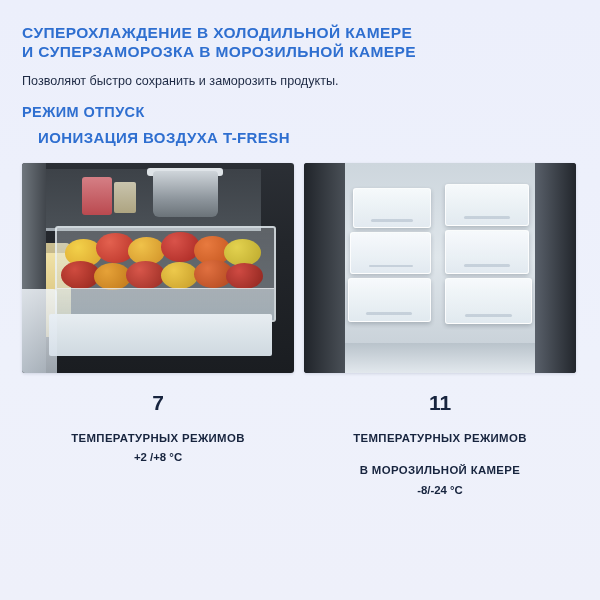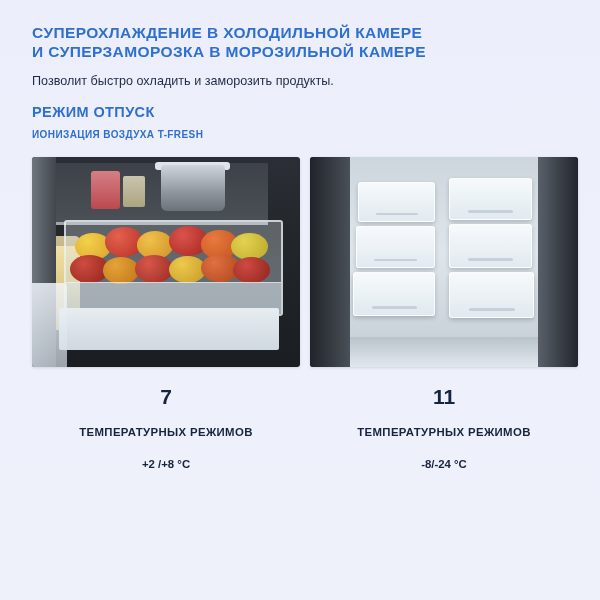--- a/index.html
+++ b/index.html
@@ -12,21 +12,21 @@
     background: #eef1fb;
     font-family: "Liberation Sans", sans-serif;
     color: #1a2b4c;
     overflow: hidden;
   }
   .page {
     position: relative;
     width: 600px;
     height: 600px;
     box-sizing: border-box;
-    padding: 24px 22px 0 32px;
+    padding: 24px 22px 0 22px;
     background: linear-gradient(180deg, #eceffb 0%, #eef1fb 60%, #eef0fa 100%);
   }
   .heading {
     color: #2f6fd0;
     font-weight: bold;
     letter-spacing: 0.4px;
     line-height: 1.22;
     text-transform: uppercase;
   }
   .h-main {
@@ -37,22 +37,22 @@
     font-size: 14.5px;
     margin: 0 0 7px 0;
   }
   .body-text {
     font-size: 12.6px;
     color: #1e2a44;
     margin: 0 0 14px 0;
     line-height: 1.35;
   }
   .h-third {
-    font-size: 10px;
-    margin: 0 0 16px 0;
+    font-size: 15px;
+    margin: 0 0 16px 16px;
   }
   .images {
     display: flex;
     gap: 10px;
     margin-top: 6px;
   }
   .photo {
     position: relative;
     width: 272px;
     height: 210px;
@@ -251,34 +251,34 @@
     letter-spacing: 0.35px;
     color: #17243e;
     text-transform: uppercase;
     line-height: 1.45;
     margin-top: 16px;
   }
   .cap-range {
     font-size: 11.4px;
     font-weight: bold;
     color: #17243e;
-    margin-top: 18px;
+    margin-top: 5px;
   }
 </style>
 </head>
 <body>
 
 <div class="page">
 
   <h1 class="heading h-main">
     <span>СУПЕРОХЛАЖДЕНИЕ В ХОЛОДИЛЬНОЙ КАМЕРЕ</span><br>
     <span>И СУПЕРЗАМОРОЗКА В МОРОЗИЛЬНОЙ КАМЕРЕ</span>
   </h1>
 
-  <p class="body-text">Позволит быстро охладить и заморозить продукты.</p>
+  <p class="body-text">Позволяют быстро сохранить и заморозить продукты.</p>
 
   <h2 class="heading h-sub">РЕЖИМ ОТПУСК</h2>
 
 
   <h2 class="heading h-third">ИОНИЗАЦИЯ ВОЗДУХА T-FRESH</h2>
 
   <div class="images">
 
     <div class="photo fridge">
       <div class="fr-shelf-top"></div>
@@ -329,18 +329,19 @@
 
     <div class="caption">
       <div class="cap-number">7</div>
       <div class="cap-line">ТЕМПЕРАТУРНЫХ РЕЖИМОВ</div>
       <div class="cap-range">+2 /+8 °C</div>
     </div>
 
     <div class="caption">
       <div class="cap-number">11</div>
       <div class="cap-line">ТЕМПЕРАТУРНЫХ РЕЖИМОВ</div>
+      <div class="cap-line">В МОРОЗИЛЬНОЙ КАМЕРЕ</div>
       <div class="cap-range">-8/-24 °C</div>
     </div>
 
   </div>
 
 </div>
 
 </body></html>

